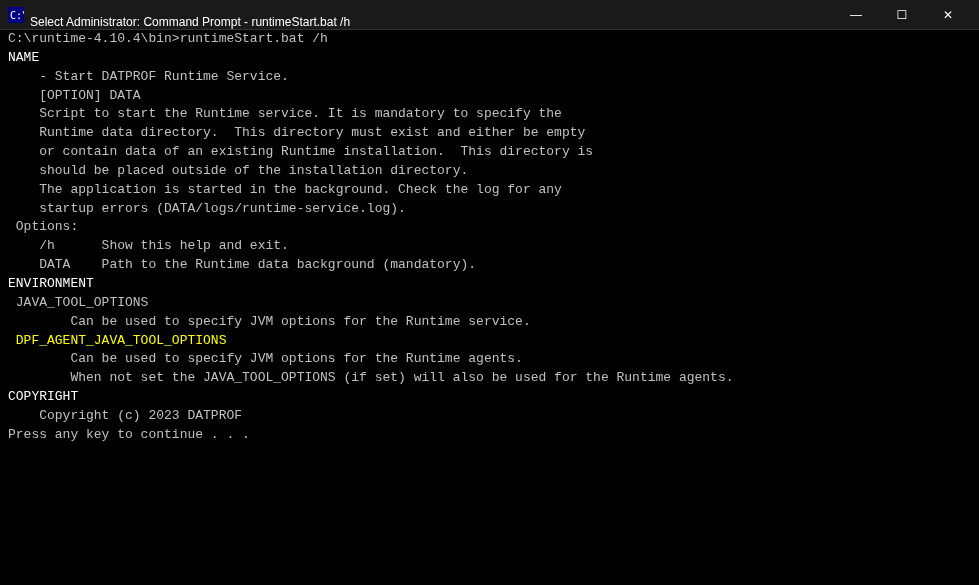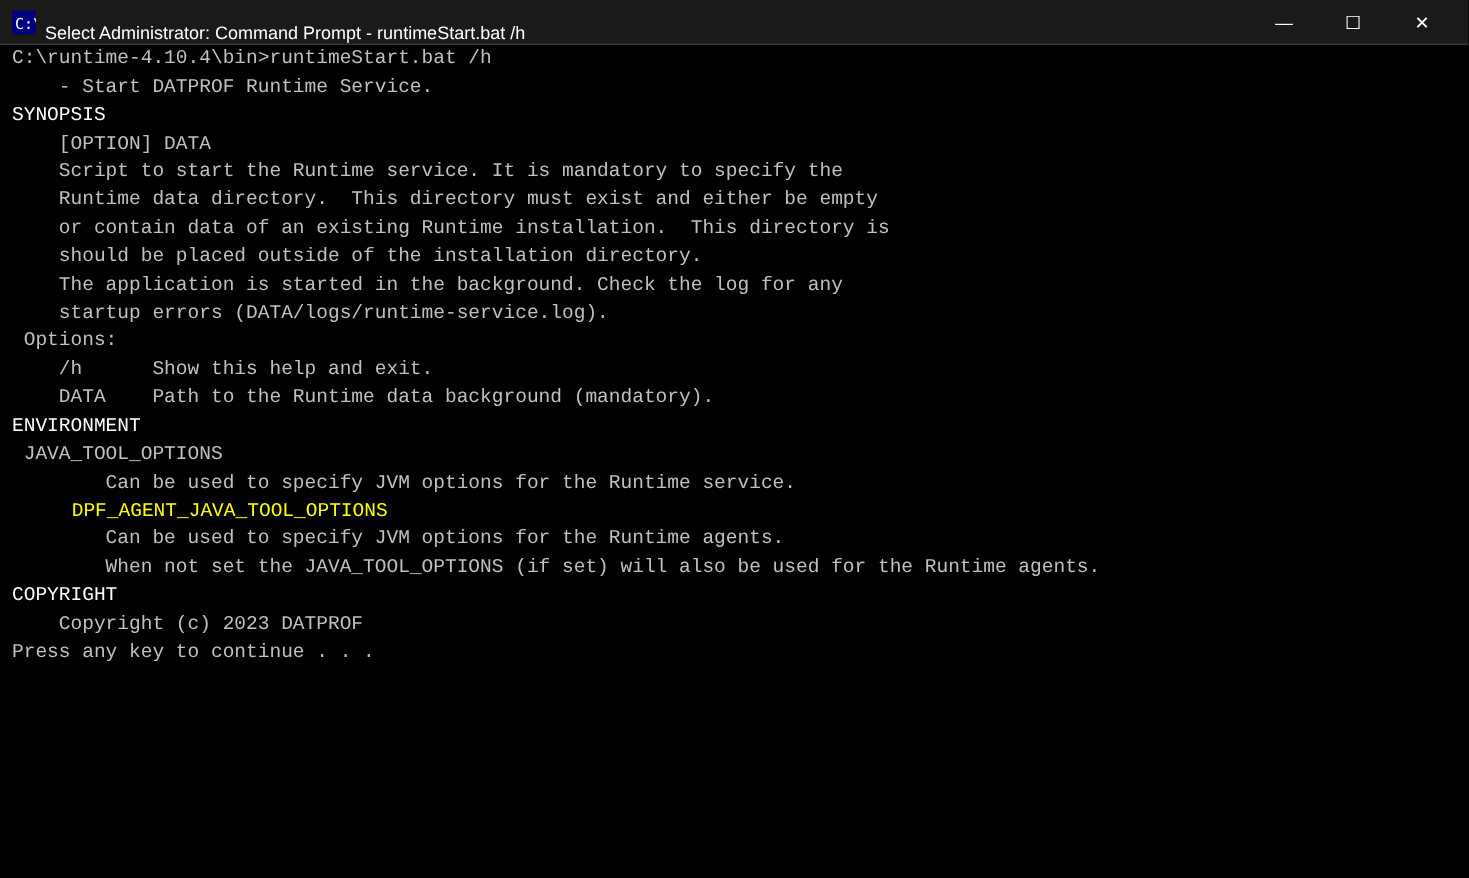--- a/index.html
+++ b/index.html
@@ -96,42 +96,42 @@
   <div class="title-bar-controls">
     <div class="title-bar-btn">—</div>
     <div class="title-bar-btn">☐</div>
     <div class="title-bar-btn close">✕</div>
   </div>
 </div>
 
 <div class="terminal-body" id="terminal-body">
 <div class="line">C:\runtime-4.10.4\bin&gt;runtimeStart.bat /h</div>
     <div class="line"></div>
+    <div class="line" style="color: rgb(255, 255, 255);">NAME</div>
     <div class="line">    - Start DATPROF Runtime Service.</div>
     <div class="line"></div>
-    <div class="line" style="color: rgb(255, 255, 255);">SYNOPSIS</div>
     <div class="line">    [OPTION] DATA</div>
     <div class="line"></div>
     <div class="line">    Script to start the Runtime service. It is mandatory to specify the</div>
     <div class="line">    Runtime data directory.  This directory must exist and either be empty</div>
     <div class="line">    or contain data of an existing Runtime installation.  This directory is</div>
     <div class="line">    should be placed outside of the installation directory.</div>
     <div class="line"></div>
     <div class="line">    The application is started in the background. Check the log for any</div>
     <div class="line">    startup errors (DATA/logs/runtime-service.log).</div>
     <div class="line"></div>
     <div class="line"> Options:</div>
     <div class="line">    /h      Show this help and exit.</div>
     <div class="line">    DATA    Path to the Runtime data background (mandatory).</div>
     <div class="line"></div>
     <div class="line" style="color: rgb(255, 255, 255);">ENVIRONMENT</div>
     <div class="line"> JAVA_TOOL_OPTIONS</div>
     <div class="line">        Can be used to specify JVM options for the Runtime service.</div>
     <div class="line"></div>
-    <div class="line" style="color: rgb(255, 255, 0); margin-left: 32px;"> DPF_AGENT_JAVA_TOOL_OPTIONS</div>
+    <div class="line" style="color: rgb(255, 255, 0);"> DPF_AGENT_JAVA_TOOL_OPTIONS</div>
     <div class="line">        Can be used to specify JVM options for the Runtime agents.</div>
     <div class="line">        When not set the JAVA_TOOL_OPTIONS (if set) will also be used for the Runtime agents.</div>
     <div class="line"></div>
     <div class="line" style="color: rgb(255, 255, 255);">COPYRIGHT</div>
     <div class="line">    Copyright (c) 2023 DATPROF</div>
     <div class="line"></div>
     <div class="line">Press any key to continue . . .</div>
   </div>
 
 </body></html>

